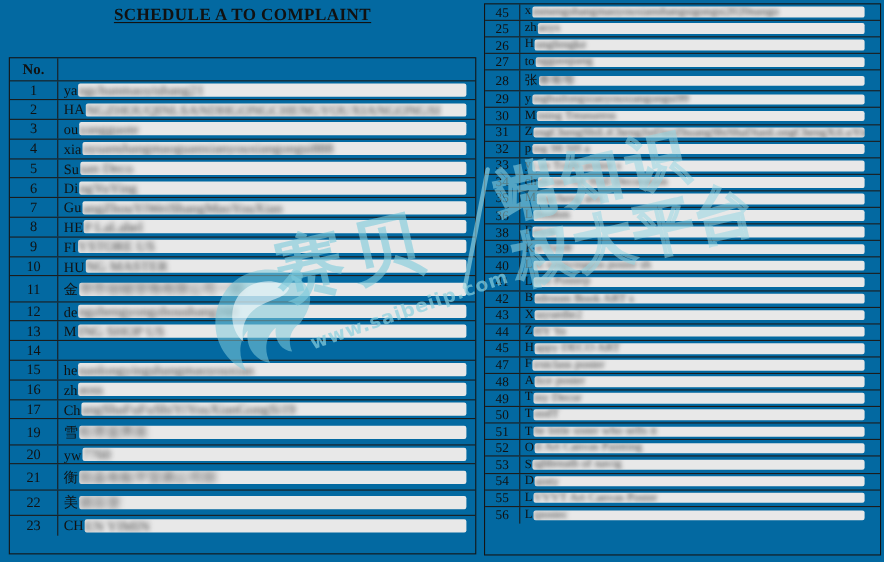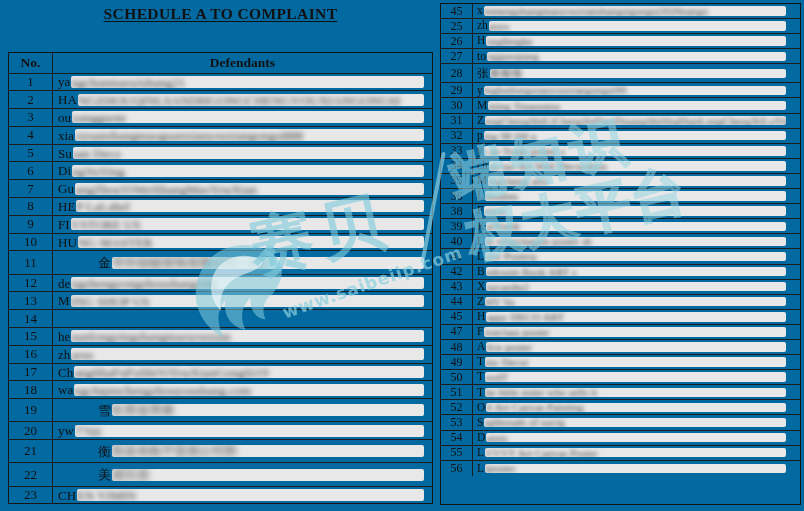--- a/index.html
+++ b/index.html
@@ -18,21 +18,21 @@
   #right-table{left:440px;top:3px;width:361px;height:502px;}
 
   .trow{display:flex;flex:none;box-sizing:border-box;border-bottom:1px solid #1c1c1c;}
   .trow:last-child{border-bottom:none;font-family:Liberation Serif, serif;}
   .cno{box-sizing:border-box;border-right:1px solid #1c1c1c;display:flex;
        align-items:center;justify-content:center;flex:none;}
   .cname{flex:1;display:flex;align-items:center;overflow:hidden;min-width:0;}
 
   
   #left-table .trow{height:17.8px;}
-  #left-table .trow.cjk{height:23.2px;gap:40px;}
+  #left-table .trow.cjk{height:23.2px;}
   #left-table .hrow{height:20.5px;}
   #left-table .cno{width:44px;font-size:13px;}
   #left-table .hrow .cno,#left-table .hrow .chead{font-weight:bold;font-size:13.5px;}
   #left-table .chead{flex:1;display:flex;align-items:center;justify-content:center;}
   #left-table .cname{padding-left:5px;}
   #left-table .prefix{font-size:13px;}
   #left-table .bar{height:12px;margin:0 8px 0 1px;}
   #left-table .smudge{font-size:13px;filter:blur(2.6px);}
   #left-table .cjk .smudge{font-size:12.5px;filter:blur(3px);}
 
@@ -73,21 +73,20 @@
 </head>
 <body>
 
 <div id="page">
 
   <div class="title">SCHEDULE A TO COMPLAINT</div>
 
   <div id="left-table" class="dtable">
     <div class="trow hrow">
       <div class="cno">No.</div>
-      <div class="chead">Defendants</div>
     </div>
 
   <div class="trow">
         <div class="cno">1</div>
         <div class="cname">
           <span class="prefix">ya</span>
           <span class="bar">
             <span class="smudge">ngchunmaoyishang21</span>
           </span>
         </div>
@@ -220,29 +219,20 @@
             <span class="smudge">aoss</span>
           </span>
         </div>
       </div>
       <div class="trow">
         <div class="cno">17</div>
         <div class="cname">
           <span class="prefix">Ch</span>
           <span class="bar">
             <span class="smudge">angShaFuFuShiYiYouXianGongSi19</span>
-          </span>
-        </div>
-      </div>
-      <div class="trow">
-        <div class="cno">18</div>
-        <div class="cname">
-          <span class="prefix">wa</span>
-          <span class="bar">
-            <span class="smudge">ngchipinchengzhouyoushang.com</span>
           </span>
         </div>
       </div>
       <div class="trow cjk">
         <div class="cno">19</div>
         <div class="cname">
           <span class="prefix">雪</span>
           <span class="bar">
             <span class="smudge">松香篮男装</span>
           </span>

